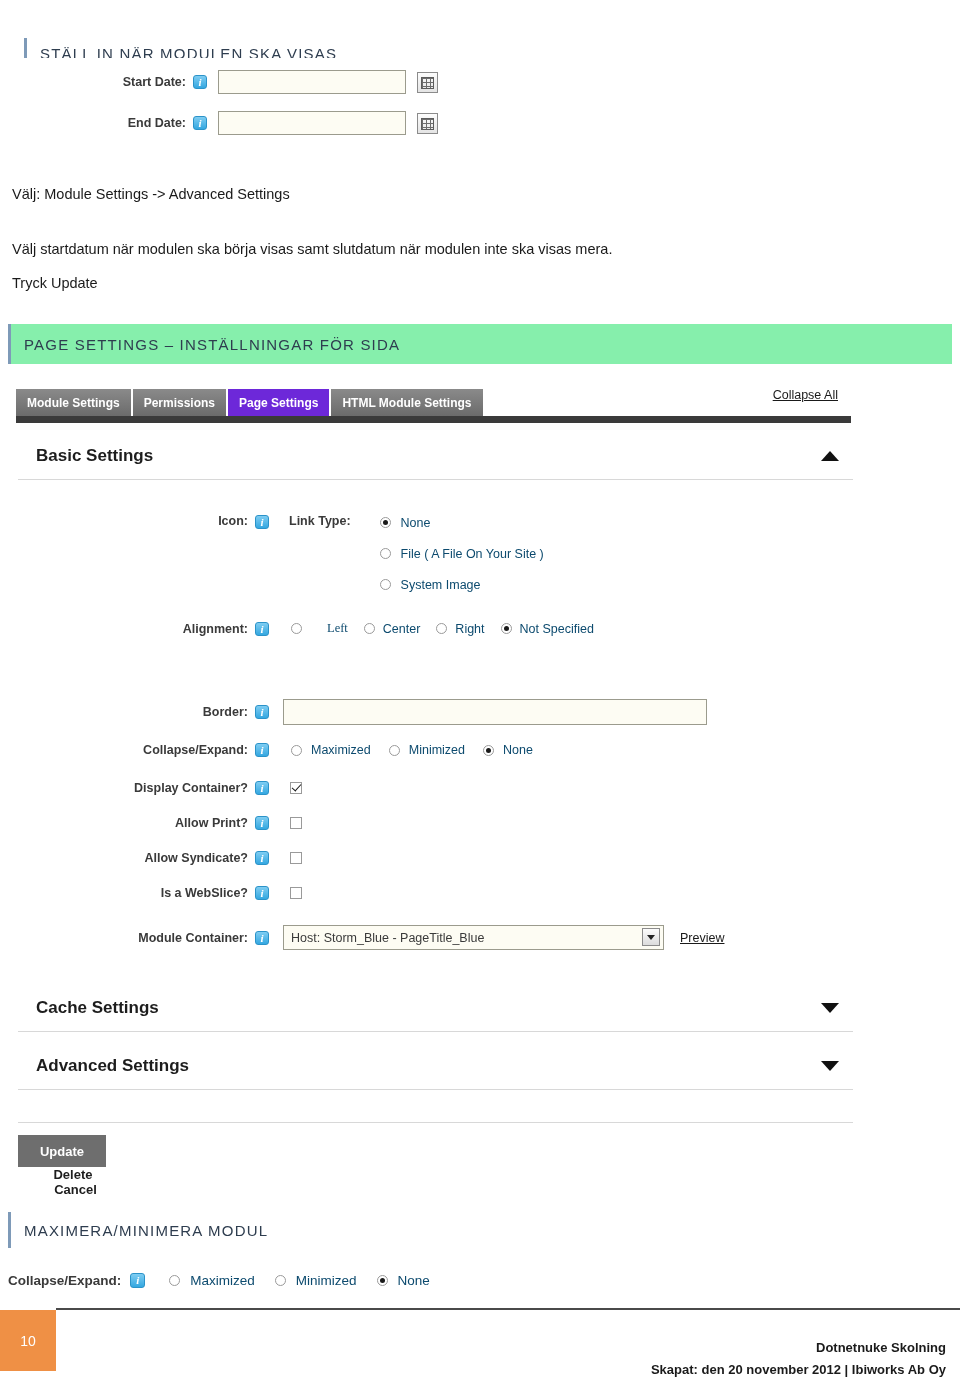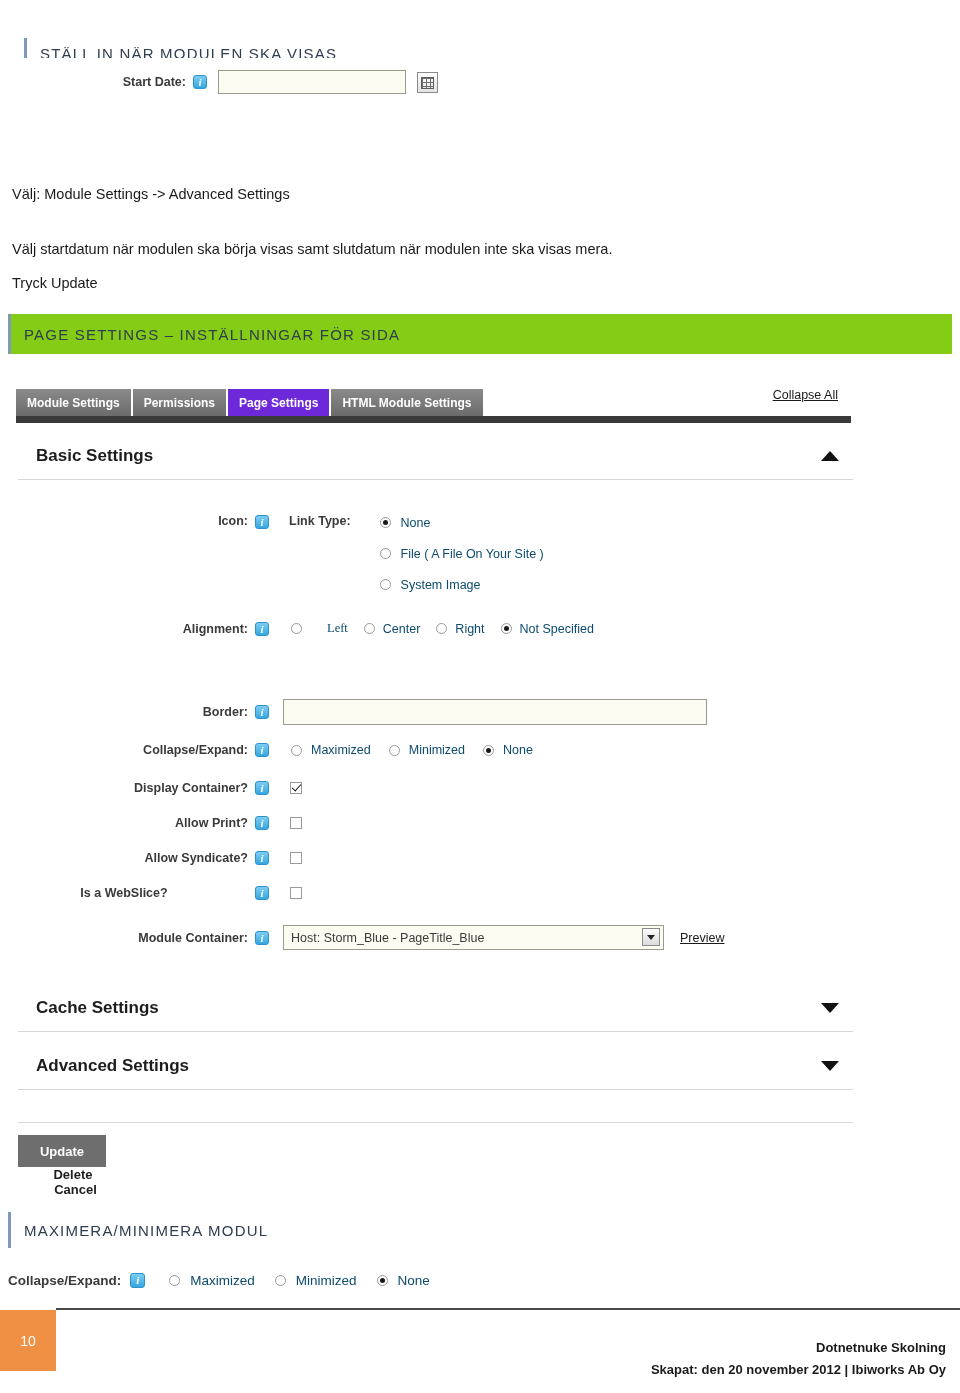--- a/index.html
+++ b/index.html
@@ -22,21 +22,21 @@
     display: flex;
     align-items: center;
     box-sizing: border-box;
     border-left: 3px solid #7e9ab8;
     padding-left: 13px;
     letter-spacing: 1.2px;
     font-size: 15px;
     color: #2e3d4f;
   }
   .sec-head.plain { background: #ffffff; }
-  .sec-head.band  { background: #84cc16; }
+  .sec-head.band  { background: #86efac; margin-top: 10px; }
 
   
   .shot { position: absolute; background: #fff; }
 
   .lbl {
     font-family: "Liberation Sans", sans-serif;
     font-weight: bold;
     font-size: 12.5px;
     color: #3a3a3a;
     white-space: nowrap;
@@ -275,20 +275,26 @@
 
 <div class="shot" style="left:0px; top:58px; width:470px; height:92px;">
 
   <div style="position:absolute; left:0; top:12px; height:24px; display:flex; align-items:center;">
     <span class="lbl" style="width:186px; text-align:right;">Start Date:</span>
     <span class="ico-i" style="margin-left:7px;"></span>
     <span class="tin" style="width:188px; margin-left:11px;"></span>
     <span class="cal" style="margin-left:11px;"></span>
   </div>
 
+  <div style="position:absolute; left:0; top:53px; height:24px; display:flex; align-items:center;">
+    <span class="lbl" style="width:186px; text-align:right;">End Date:</span>
+    <span class="ico-i" style="margin-left:7px;"></span>
+    <span class="tin" style="width:188px; margin-left:11px;"></span>
+    <span class="cal" style="margin-left:11px;"></span>
+  </div>
 </div>
 
 <div style="position:absolute; left:12px; top:186px; font-size:14.5px; color:#1a1a1a;">Välj: Module Settings -&gt; Advanced Settings</div>
 <div style="position:absolute; left:12px; top:241px; font-size:14.5px; color:#1a1a1a;">Välj startdatum när modulen ska börja visas samt slutdatum när modulen inte ska visas mera.</div>
 <div style="position:absolute; left:12px; top:275px; font-size:14.5px; color:#1a1a1a;">Tryck Update</div>
 
 <div class="sec-head band" style="left:8px; top:314px; width:944px; height:40px;">
   <span>PAGE SETTINGS – INSTÄLLNINGAR FÖR SIDA</span>
 </div>
 
@@ -384,21 +390,21 @@
     <span class="chk" style="margin-left:21px;"></span>
   </div>
 
   <div style="position:absolute; left:0; top:479px; display:flex; align-items:center;">
     <span class="lbl" style="width:248px; text-align:right;">Allow Syndicate?</span>
     <span class="ico-i" style="margin-left:7px;"></span>
     <span class="chk" style="margin-left:21px;"></span>
   </div>
 
   <div style="position:absolute; left:0; top:514px; display:flex; align-items:center;">
-    <span class="lbl" style="width:248px; text-align:center;">Is a WebSlice?</span>
+    <span class="lbl" style="width:248px; text-align:right;">Is a WebSlice?</span>
     <span class="ico-i" style="margin-left:7px;"></span>
     <span class="chk" style="margin-left:21px;"></span>
   </div>
 
   <div style="position:absolute; left:0; top:553px; display:flex; align-items:center;">
     <span class="lbl" style="width:248px; text-align:right;">Module Container:</span>
     <span class="ico-i" style="margin-left:7px;"></span>
     <span class="sel" style="width:381px; margin-left:14px;">
       <span>Host: Storm_Blue - PageTitle_Blue</span>
       <span class="sel-arrow"></span>

